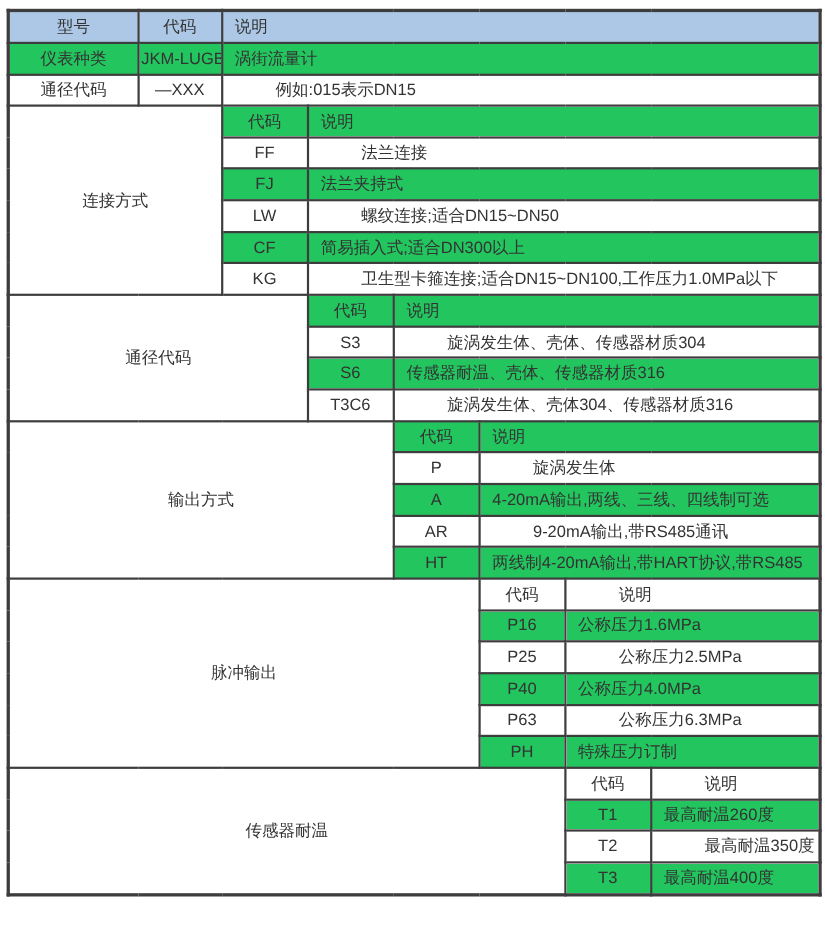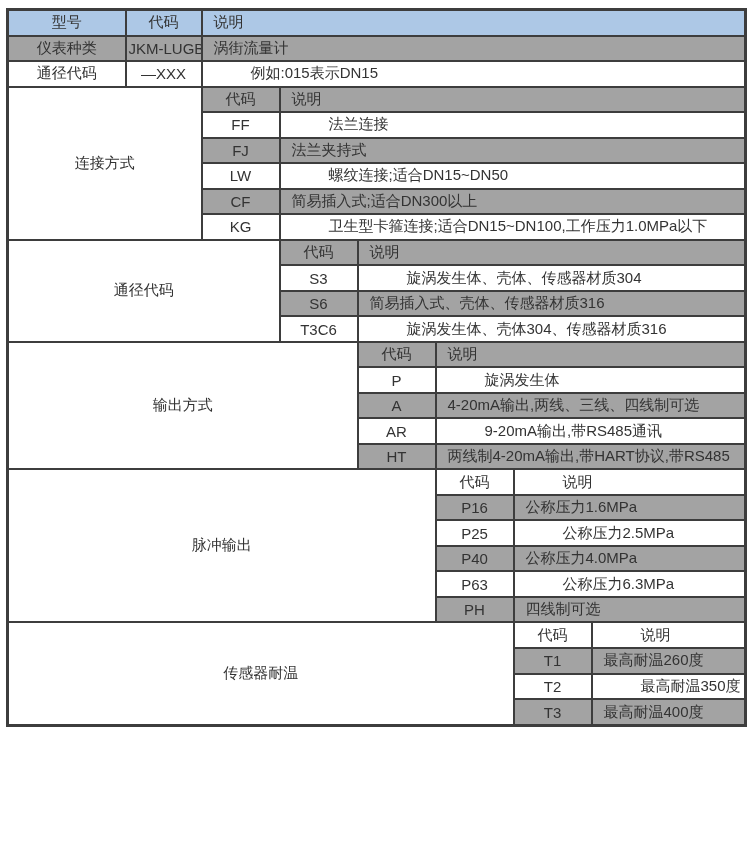--- a/index.html
+++ b/index.html
@@ -11,38 +11,38 @@
     font-family: "Liberation Sans", sans-serif;
   }
   .page {
     padding: 8px 6px 6px 6px;
     box-sizing: border-box;
   }
   table.spec {
     border-collapse: collapse;
     table-layout: fixed;
     width: 738px;
-    height: 719px;
+    height: 807px;
     border: 3px solid #3d3d3d;
   }
   td {
     border: 2px solid #3d3d3d;
     font-size: 15px;
     color: #333333;
     padding: 0 4px 0 11px;
     overflow: hidden;
     white-space: nowrap;
     vertical-align: middle;
   }
   td.center {
     text-align: center;
     padding: 0 2px;
   }
   .hdr   { background: #adc8e6; }
-  .band  { background: #a3a3a3; margin-top: 40px; }
+  .band  { background: #22c55e; margin-top: 40px; }
   .white { background: #ffffff; padding-left: 48px; }
 </style>
 </head>
 <body>
 
 <div class="page">
   <table class="spec">
     <colgroup>
       <col style="width:118px">
       <col style="width:76px">
@@ -103,21 +103,21 @@
         <td class="center white" colspan="3" rowspan="4">通径代码</td>
         <td class="center band">代码</td>
         <td class="band" colspan="4">说明</td>
       </tr>
       <tr>
         <td class="center white">S3</td>
         <td class="white" colspan="4">旋涡发生体、壳体、传感器材质304</td>
       </tr>
       <tr>
         <td class="center band">S6</td>
-        <td class="band" colspan="4">简易插入式、壳体、传感器材质316</td>
+        <td class="band" colspan="4">传感器耐温、壳体、传感器材质316</td>
       </tr>
       <tr>
         <td class="center white">T3C6</td>
         <td class="white" colspan="4">旋涡发生体、壳体304、传感器材质316</td>
       </tr>
 
       <tr>
         <td class="center white" colspan="4" rowspan="5">输出方式</td>
         <td class="center band">代码</td>
         <td class="band" colspan="3">说明</td>
@@ -155,21 +155,21 @@
       <tr>
         <td class="center band">P40</td>
         <td class="band" colspan="2">公称压力4.0MPa</td>
       </tr>
       <tr>
         <td class="center white">P63</td>
         <td class="white" colspan="2">公称压力6.3MPa</td>
       </tr>
       <tr>
         <td class="center band">PH</td>
-        <td class="band" colspan="2">四线制可选</td>
+        <td class="band" colspan="2">特殊压力订制</td>
       </tr>
 
       <tr>
         <td class="center white" colspan="6" rowspan="4">传感器耐温</td>
         <td class="center white">代码</td>
         <td class="white">说明</td>
       </tr>
       <tr>
         <td class="center band">T1</td>
         <td class="band">最高耐温260度</td>

